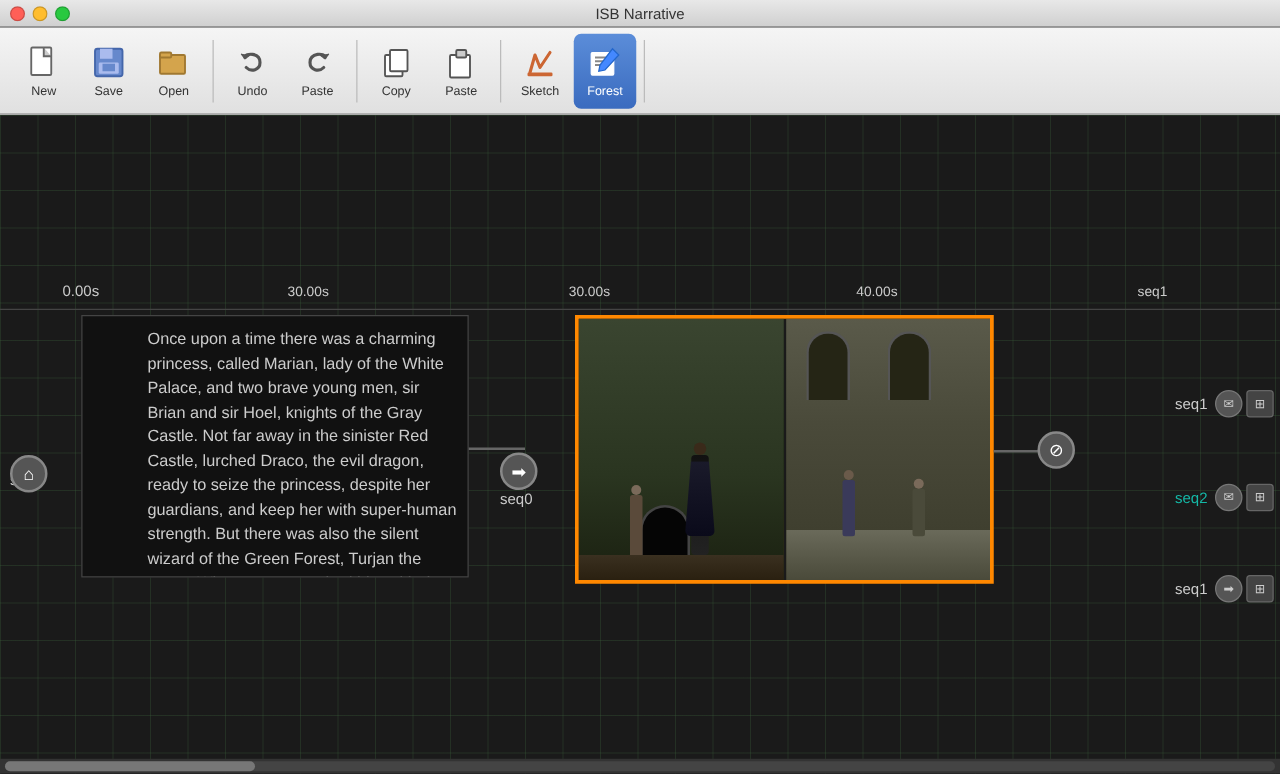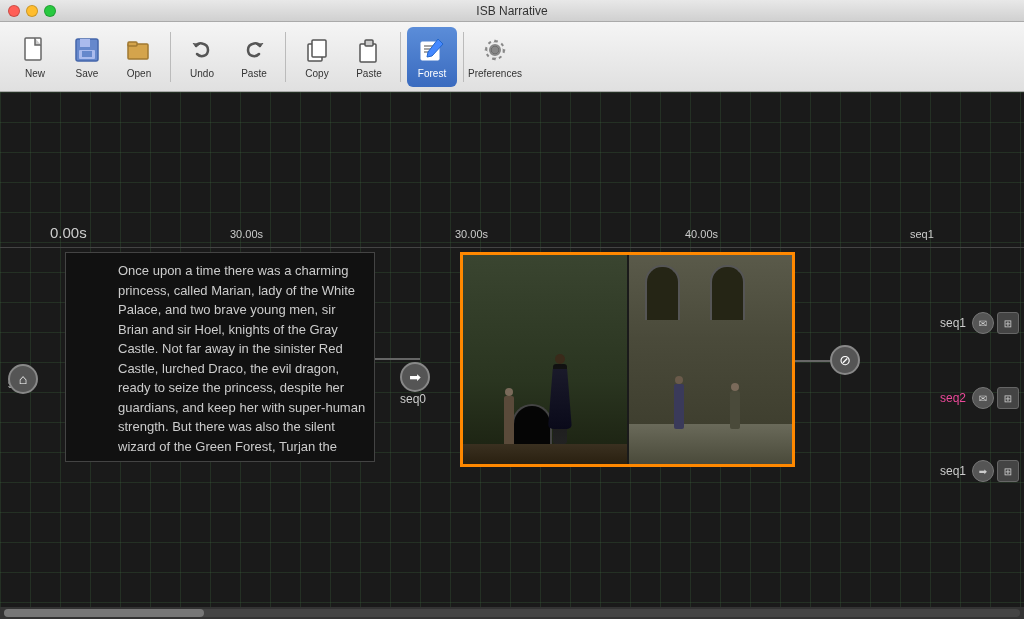--- a/index.html
+++ b/index.html
@@ -338,57 +338,52 @@
           <rect x="10" y="4" width="8" height="6" rx="1" fill="#ccc" stroke="#555" stroke-width="1.5"></rect>
         </svg>
       </div>
       <span class="tool-label">Paste</span>
     </button>
   </div>
 
   <div class="tool-sep"></div>
 
   <div class="tool-group">
+    <button class="tool-btn">
+      <div class="tool-icon">
+        <svg width="28" height="28" viewBox="0 0 28 28" fill="none">
+          <path d="M6 22 L10 8 L14 18 L18 12 L22 6" stroke="#cc6633" stroke-width="2.5" fill="none" stroke-linecap="round" stroke-linejoin="round"></path>
+          <rect x="4" y="22" width="20" height="3" rx="1" fill="#cc6633"></rect>
+        </svg>
+      </div>
+      <span class="tool-label">Sketch</span>
+    </button>
     <button class="tool-btn active">
       <div class="tool-icon">
         <svg width="28" height="28" viewBox="0 0 28 28" fill="none">
           <rect x="3" y="6" width="18" height="18" rx="1" fill="white" stroke="white" stroke-width="1"></rect>
           <line x1="6" y1="10" x2="18" y2="10" stroke="#888" stroke-width="1.5"></line>
           <line x1="6" y1="13" x2="18" y2="13" stroke="#888" stroke-width="1.5"></line>
           <line x1="6" y1="16" x2="14" y2="16" stroke="#888" stroke-width="1.5"></line>
           <path d="M20 3 L25 8 L14 20 L9 21 L10 16 Z" fill="#4488ff" stroke="#2266cc" stroke-width="1"></path>
         </svg>
       </div>
       <span class="tool-label">Forest</span>
     </button>
   </div>
 
   <div class="tool-sep"></div>
 
-  <button class="tool-btn">
-    <div class="tool-icon">
-      <svg width="28" height="28" viewBox="0 0 28 28" fill="none">
-        <circle cx="14" cy="14" r="4" fill="#888" stroke="#666" stroke-width="1"></circle>
-        <path d="M14 3 L15.5 7 L14 6 L12.5 7 Z" fill="#888"></path>
-        <path d="M14 25 L15.5 21 L14 22 L12.5 21 Z" fill="#888"></path>
-        <path d="M3 14 L7 12.5 L6 14 L7 15.5 Z" fill="#888"></path>
-        <path d="M25 14 L21 12.5 L22 14 L21 15.5 Z" fill="#888"></path>
-        <circle cx="14" cy="14" r="5" fill="none" stroke="#888" stroke-width="2"></circle>
-        <circle cx="14" cy="14" r="9" fill="none" stroke="#888" stroke-width="2" stroke-dasharray="3 4"></circle>
-      </svg>
-    </div>
-    <span class="tool-label">Preferences</span>
-  </button>
 </div>
 
 <div class="main-area">
   <div class="grid-bg"></div>
 
   <div style="position:absolute; top:132px; left:50px;">
-    <span style="font-size:15px; color:#ccc;text-align:center;">0.00s</span>
+    <span style="font-size:12px; color:#ccc;text-align:center;">0.00s</span>
   </div>
   <div style="position:absolute; top:132px; left:230px;">
     <span style="font-size:11px; color:#ccc;">30.00s</span>
   </div>
 
   <div style="position:absolute; top:132px; left:455px;">
     <span style="font-size:11px; color:#ccc;">30.00s</span>
   </div>
   <div style="position:absolute; top:132px; left:685px;">
     <span style="font-size:11px; color:#ccc;">40.00s</span>
@@ -470,21 +465,21 @@
 
   <div style="position:absolute; top:220px; right:5px; display:flex; align-items:center; gap:6px;">
     <span style="font-size:12px; color:#ccc;">seq1</span>
     <div style="display:flex; gap:3px;">
       <div class="small-circle-btn">✉</div>
       <div class="small-icon-btn">⊞</div>
     </div>
   </div>
 
   <div style="position:absolute; top:295px; right:5px; display:flex; align-items:center; gap:6px;">
-    <span style="font-size:12px; color:#ec4899;">seq2</span>
+    <span style="font-size:12px; color:#14b8a6;">seq2</span>
     <div style="display:flex; gap:3px;">
       <div class="small-circle-btn">✉</div>
       <div class="small-icon-btn">⊞</div>
     </div>
   </div>
 
   <div style="position:absolute; top:368px; right:5px; display:flex; align-items:center; gap:6px;">
     <span style="font-size:12px; color:#ccc;">seq1</span>
     <div style="display:flex; gap:3px;">
       <div class="small-circle-btn">➡</div>

